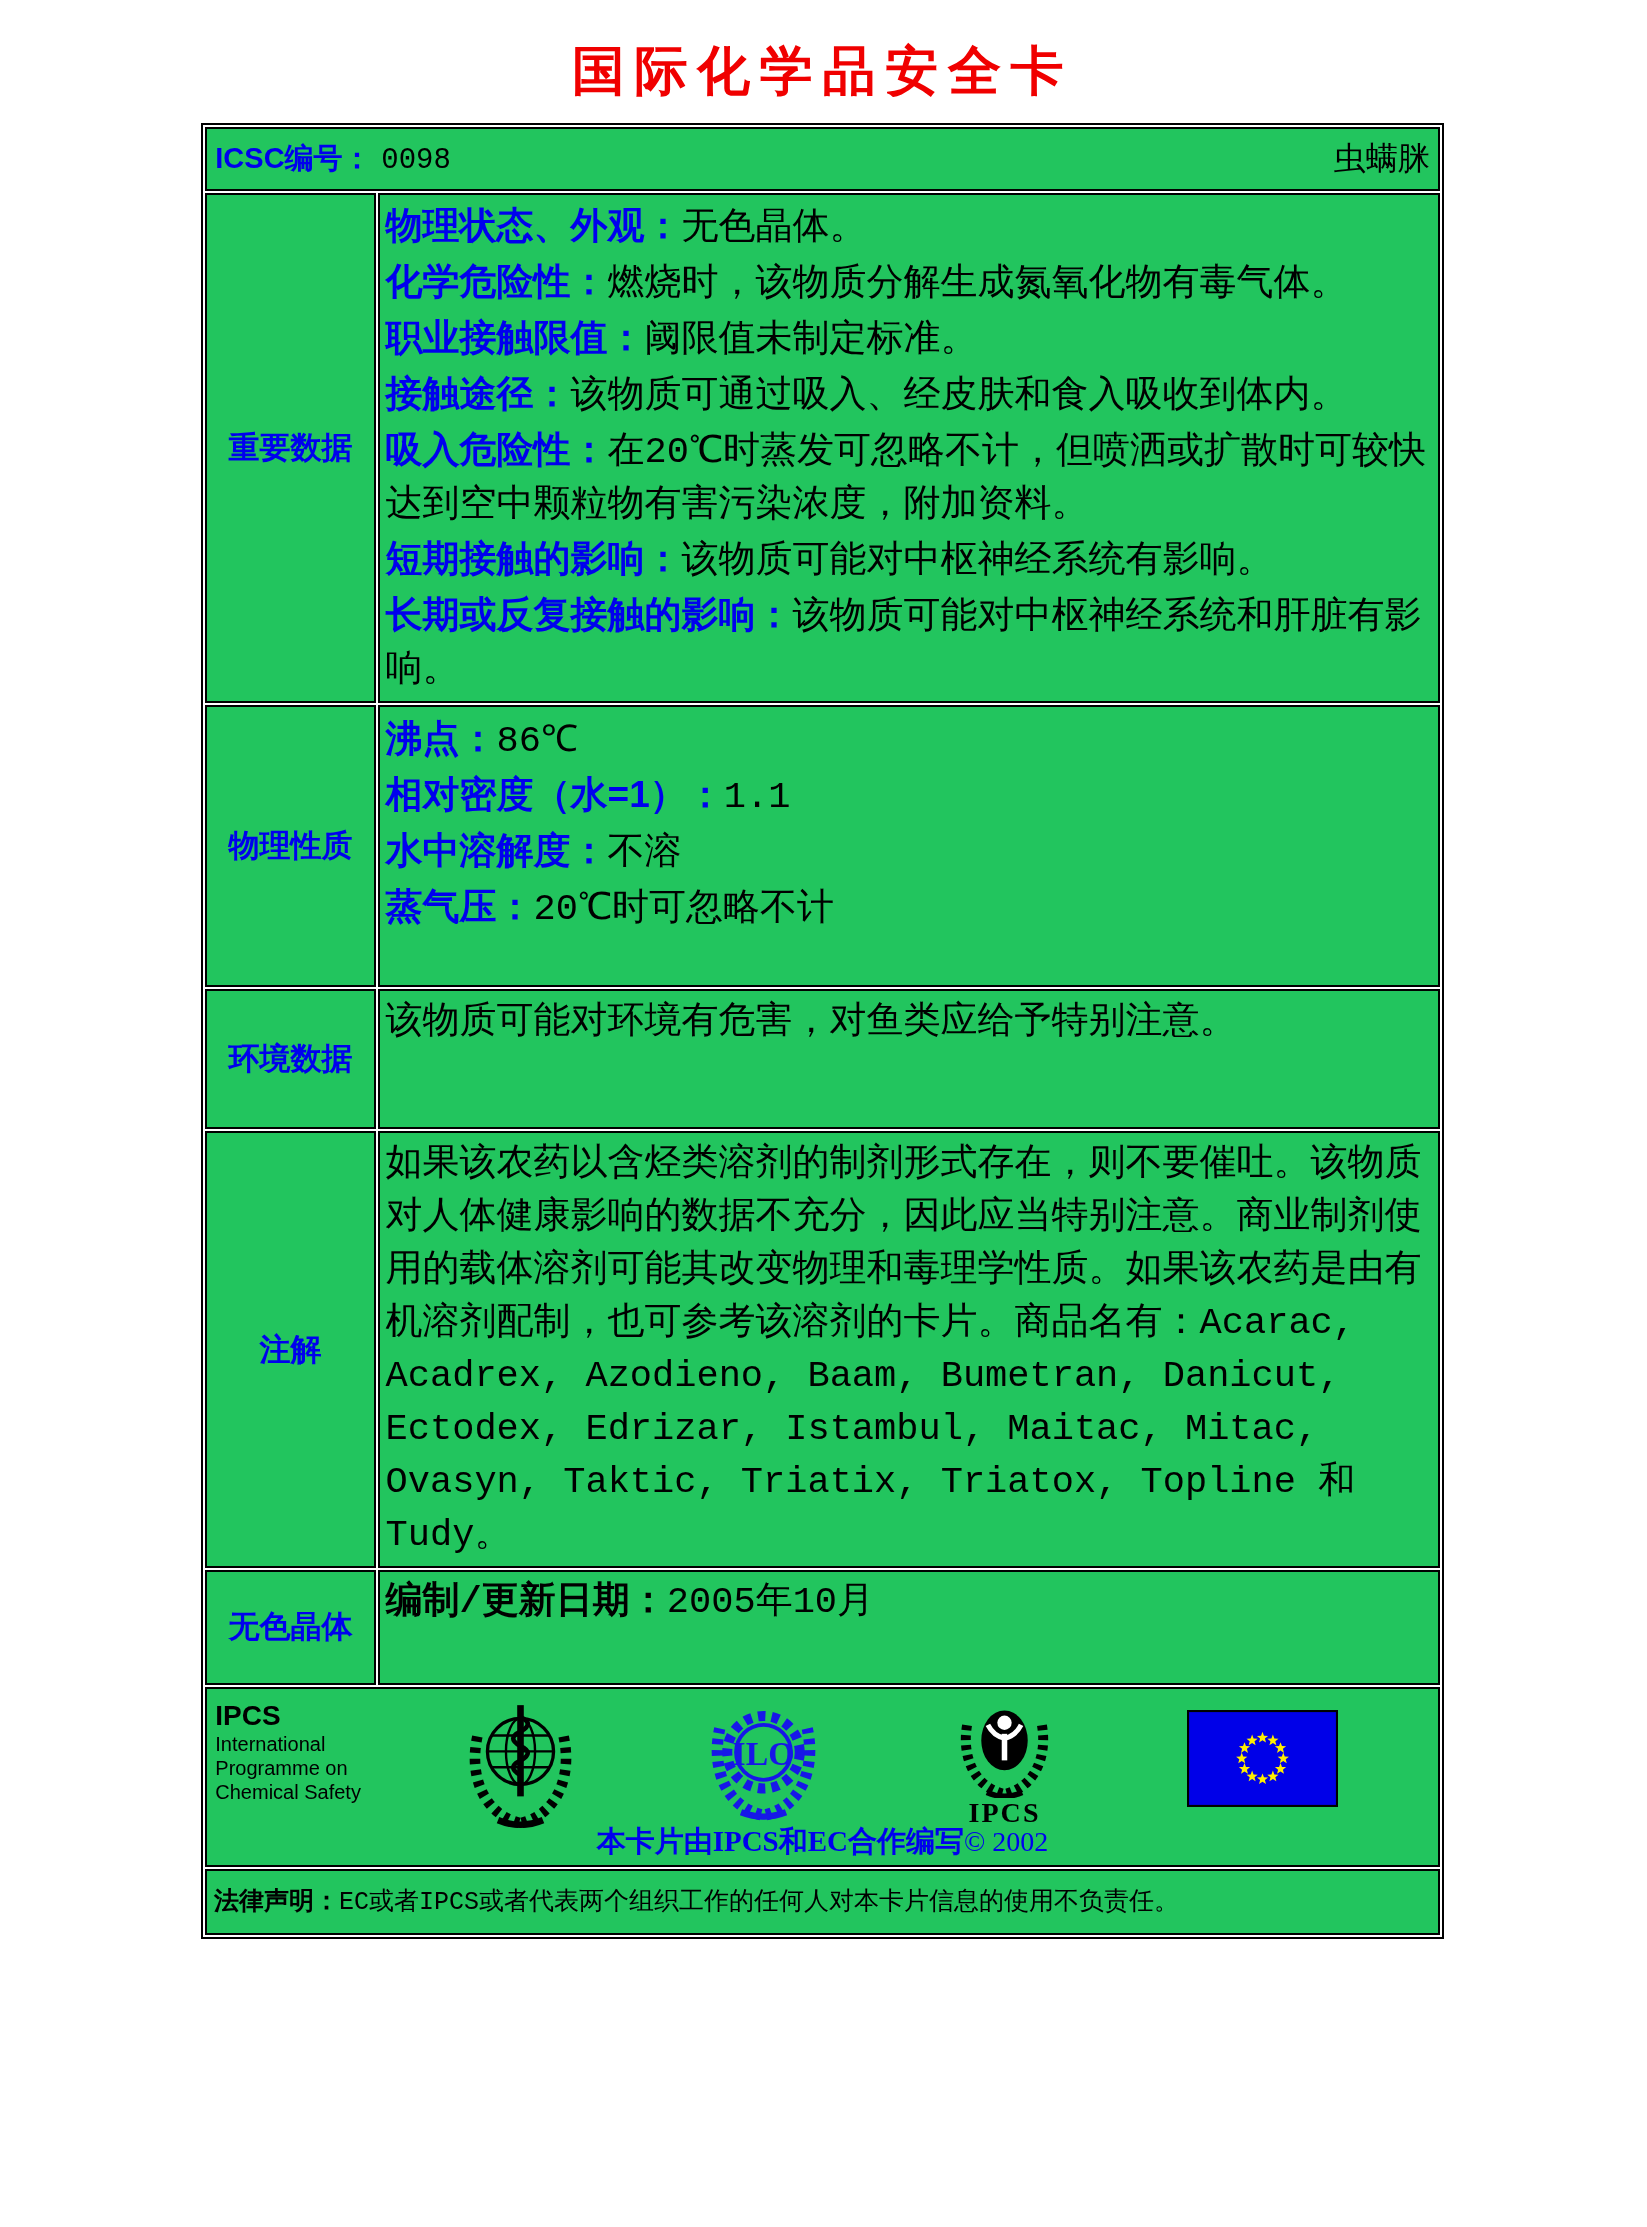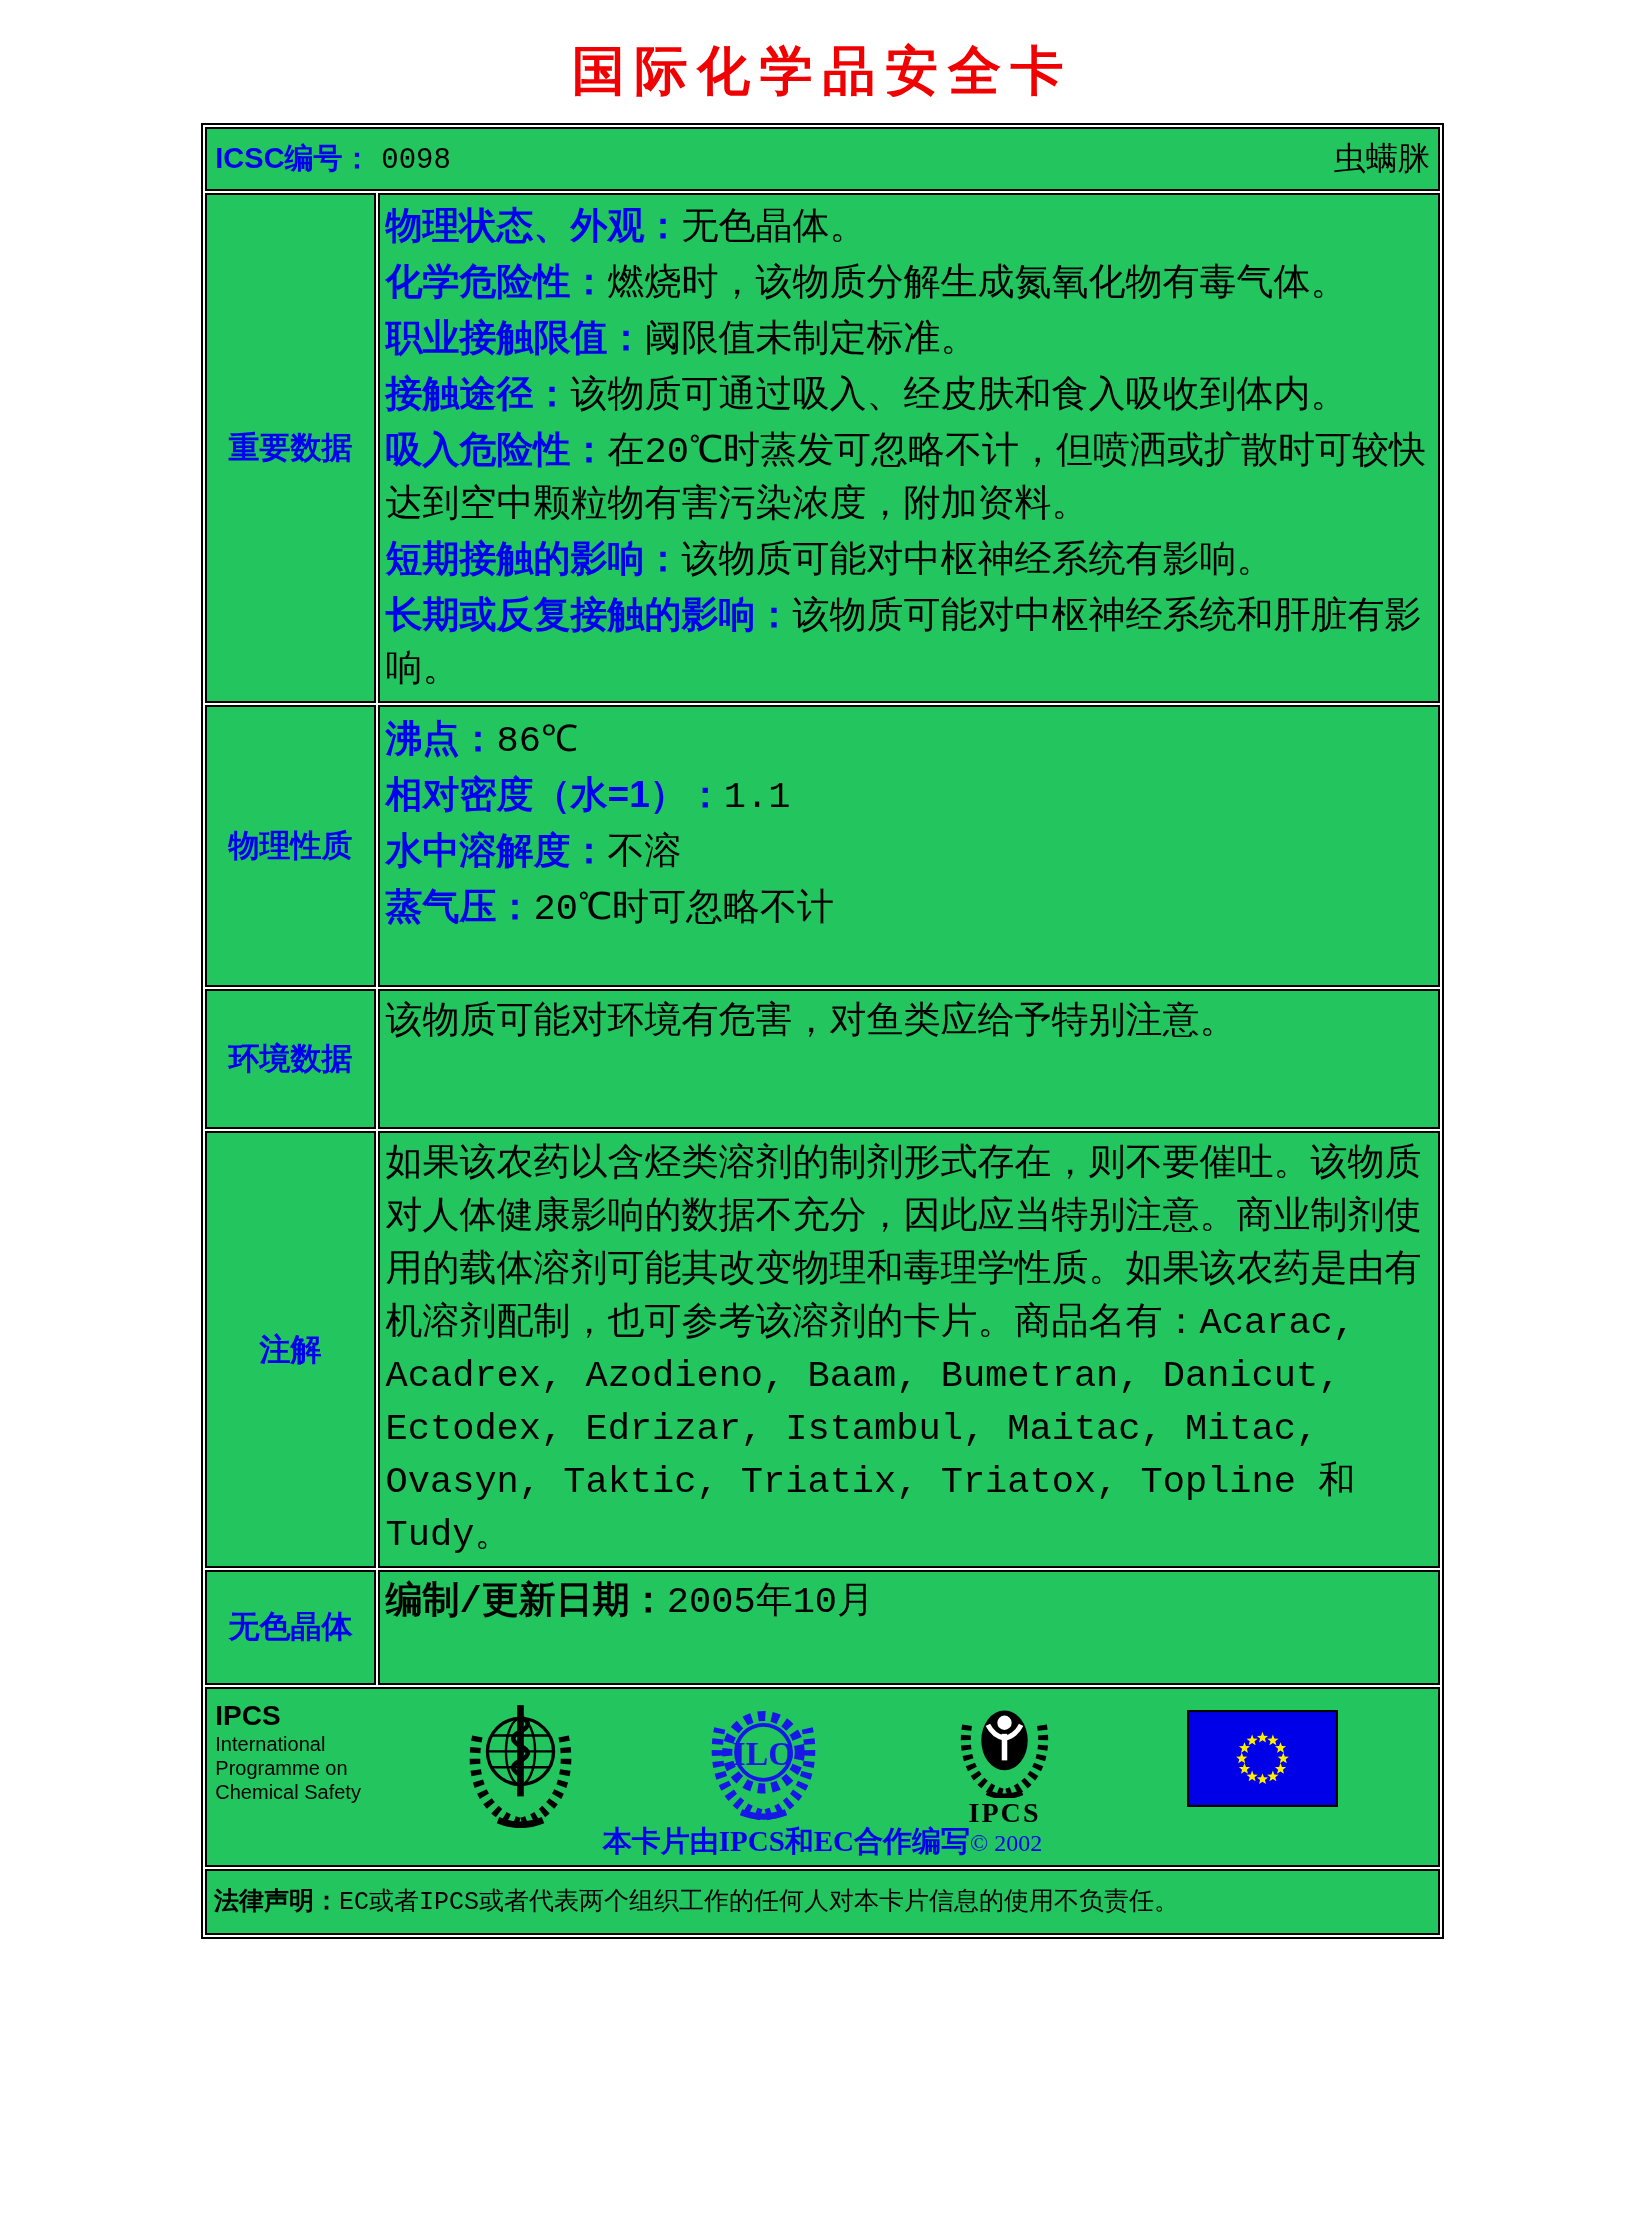--- a/index.html
+++ b/index.html
@@ -38,21 +38,21 @@
   .ipcs-line{font-size:20px;line-height:24px;}
   .who-logo{position:absolute;left:254px;top:5.6px;}
   .ilo-logo{position:absolute;left:494px;top:7px;}
   .unep-block{position:absolute;left:735px;top:5.6px;width:125px;text-align:center;}
   .unep-label{font-family:"Liberation Serif","DejaVu Serif",serif;font-weight:bold;
       font-size:28px;letter-spacing:2.1px;margin-top:-4.2px;}
   .eu-flag{position:absolute;left:980px;top:21px;}
   .credit-line{position:absolute;left:0;right:0;bottom:2.8px;text-align:center;
       color:#0000ee;font-size:29px;font-weight:bold;
       font-family:"Liberation Serif","DejaVu Serif",serif;}
-  .credit-copy{font-weight:normal;font-size:24px;}
+  .credit-copy{font-weight:normal;font-size:28px;}
 
   td.legal{height:56px;vertical-align:middle;padding:3px 7px;}
   .legal-line{font-size:25px;line-height:31px;}
   .legal-k{font-weight:bold;font-family:"Liberation Sans","DejaVu Sans",sans-serif;}
 </style>
 </head>
 <body>
 
 <div class="page-title">国际化学品安全卡</div>
 

